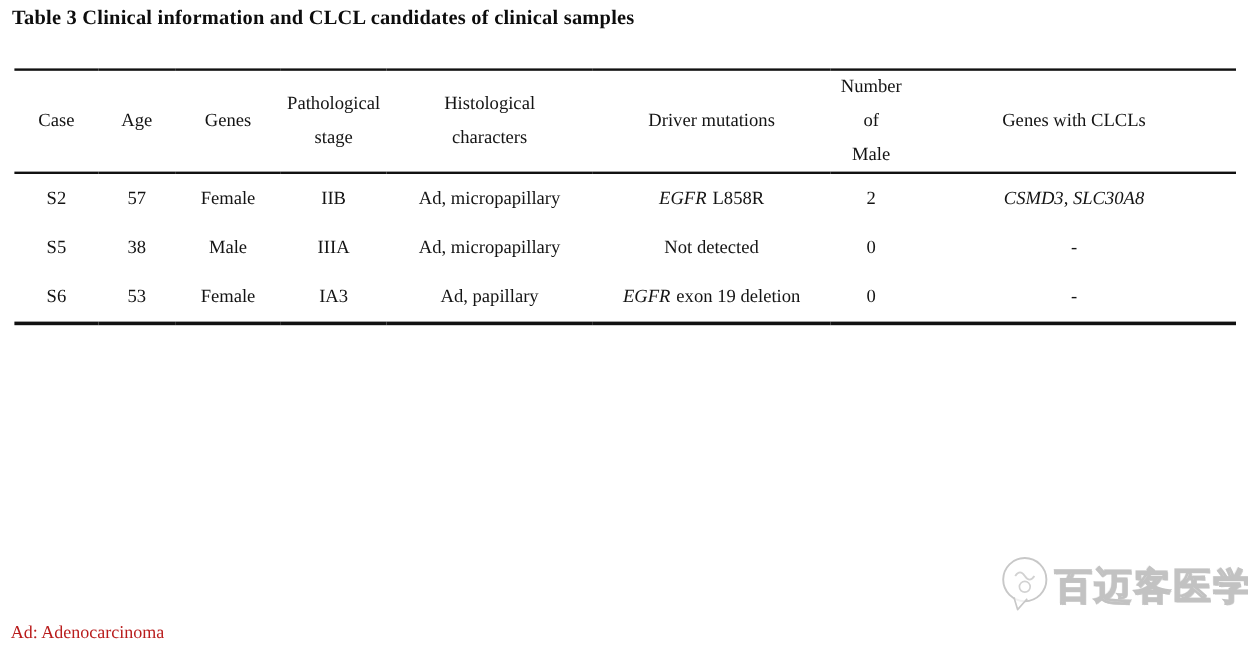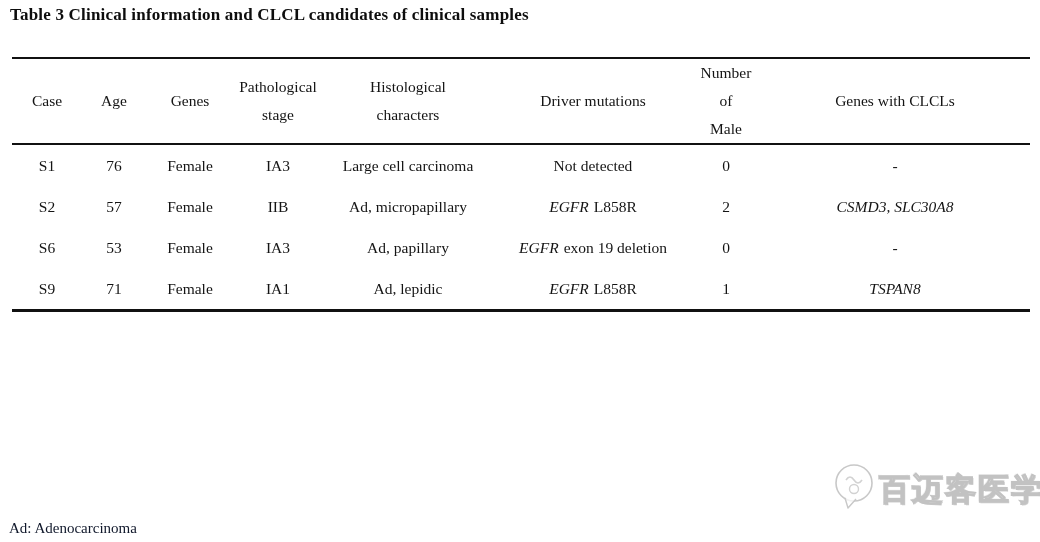--- a/index.html
+++ b/index.html
@@ -26,21 +26,21 @@
   }
   table.clinical th span { display:block; }
   table.clinical td {
     height:41px; text-align:center; vertical-align:middle; padding:0;
     white-space:nowrap; color:#141414;
   }
   .gene { font-style:italic; }
   .gene:not(:empty) { margin-right:0.32em; }
   td.genes { font-style:italic; }
   .footnote {
-    position:absolute; left:9px; top:520px; font-size:15px; color:#0f172a;text-align:right;
+    position:absolute; left:9px; top:520px; font-size:15px; color:#b91c1c;text-align:right;
   }
   .watermark {
     position:absolute; left:831px; top:463px; height:52px;
     display:flex; align-items:center; z-index:5; pointer-events:none;
   }
   .watermark-logo { flex:0 0 auto; margin-right:2px; }
   .watermark-text {
     font-family:"DejaVu Sans",sans-serif;
     font-size:31px; font-weight:bold; letter-spacing:2px; line-height:1;
     color:rgba(255,255,255,0.82);
@@ -94,58 +94,48 @@
           <span>of</span>
           <span>Male</span>
         </th>
         <th>
             <span>Genes with CLCLs</span>
           </th>
       </tr>
     </thead>
     <tbody>
       <tr>
-        <td>S1</td>
-        <td>76</td>
-        <td>Female</td>
-        <td>IA3</td>
-        <td>Large cell carcinoma</td>
-        <td><span class="gene"></span><span>Not detected</span></td>
-        <td>0</td>
-        <td class="genes">-</td>
-      </tr>
-      <tr>
         <td>S2</td>
         <td>57</td>
         <td>Female</td>
         <td>IIB</td>
         <td>Ad, micropapillary</td>
         <td><span class="gene">EGFR</span><span>L858R</span></td>
         <td>2</td>
         <td class="genes">CSMD3, SLC30A8</td>
       </tr>
       <tr>
+        <td>S5</td>
+        <td>38</td>
+        <td>Male</td>
+        <td>IIIA</td>
+        <td>Ad, micropapillary</td>
+        <td><span class="gene"></span><span>Not detected</span></td>
+        <td>0</td>
+        <td class="genes">-</td>
+      </tr>
+      <tr>
         <td>S6</td>
         <td>53</td>
         <td>Female</td>
         <td>IA3</td>
         <td>Ad, papillary</td>
         <td><span class="gene">EGFR</span><span>exon 19 deletion</span></td>
         <td>0</td>
         <td class="genes">-</td>
-      </tr>
-      <tr>
-        <td>S9</td>
-        <td>71</td>
-        <td>Female</td>
-        <td>IA1</td>
-        <td>Ad, lepidic</td>
-        <td><span class="gene">EGFR</span><span>L858R</span></td>
-        <td>1</td>
-        <td class="genes">TSPAN8</td>
       </tr>
     </tbody>
   </table>
 
   <div class="footnote">Ad: Adenocarcinoma</div>
 
   <div class="watermark">
     <span class="watermark-logo">
       <svg width="46" height="50" viewBox="0 0 46 50">
         <circle cx="23" cy="21" r="18" fill="rgba(255,255,255,0.7)" stroke="#c8c8c8" stroke-width="1.6"></circle>

